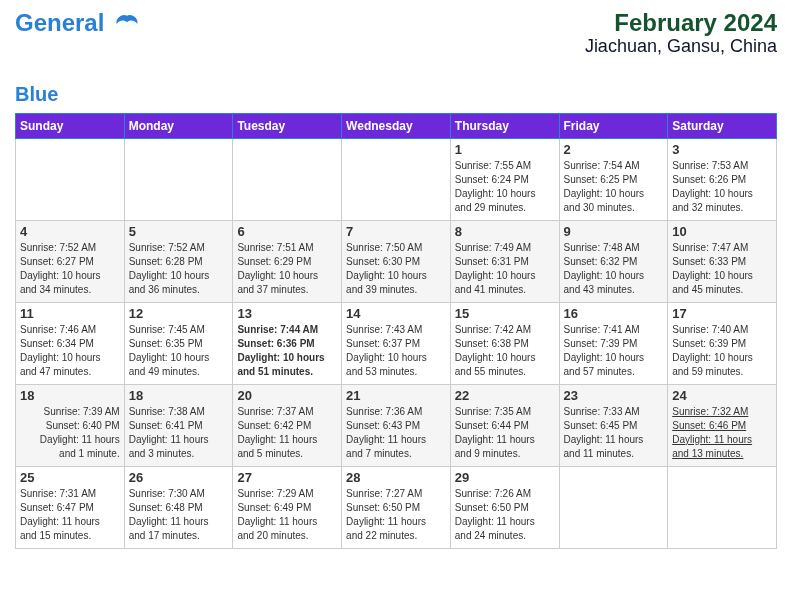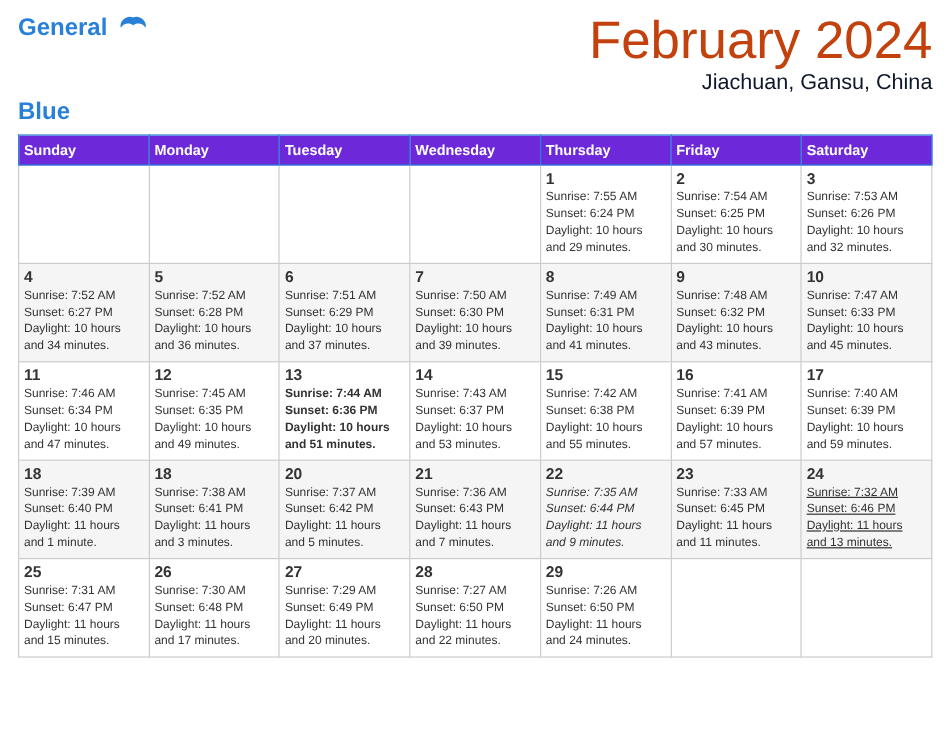--- a/index.html
+++ b/index.html
@@ -27,23 +27,23 @@
     }
     .logo-icon {
       width: 28px;
       height: 28px;
       margin-left: 2px;
     }
     .title-block {
       text-align: right;
     }
     .month-title {
-      font-size: 44px;
-      font-weight: normal;
-      color: #c2410c;
+      font-size: 24px;
+      font-weight: bold;
+      color: #14532d;
       line-height: 1.1;
     }
     .location {
       font-size: 18px;
       color: #0f172a;
     }
     table {
       width: 100%;
       border-collapse: collapse;
       table-layout: fixed;
@@ -81,21 +81,21 @@
     }
     .empty { background: #fff !important; }
   </style>
 </head>
 <body>
 
 <div class="page">
   <div class="header">
     <div class="logo">
       <div>
-        <div style="font-size:20px;font-weight:bold;color:#333;line-height:1.1;">
+        <div style="font-size:24px;font-weight:bold;color:#333;line-height:1.1;">
           <span style="color:#2980d9;">General</span>
           <svg class="logo-icon" viewBox="0 0 30 30" style="display:inline-block;vertical-align:middle;">
             <path d="M15 5 C20 2 28 8 26 14 C24 10 18 9 15 12 C12 9 6 10 4 14 C2 8 10 2 15 5Z" fill="#2980d9"></path>
           </svg>
         </div>
         <div style="font-size:20px;font-weight:bold;color:#2980d9;line-height:1.1;margin-top:44px;">Blue</div>
       </div>
     </div>
     <div class="title-block">
       <div class="month-title">February 2024</div>
@@ -226,36 +226,36 @@
           <td>
             <div class="day-num">15</div>
             <div class="day-info" style="white-space: pre-line;">Sunrise: 7:42 AM
 Sunset: 6:38 PM
 Daylight: 10 hours
 and 55 minutes.</div>
           </td>
           <td>
             <div class="day-num">16</div>
             <div class="day-info" style="white-space: pre-line;">Sunrise: 7:41 AM
-Sunset: 6:39 PM
+Sunset: 7:39 PM
 Daylight: 10 hours
 and 57 minutes.</div>
           </td>
           <td>
             <div class="day-num">17</div>
             <div class="day-info" style="white-space: pre-line;">Sunrise: 7:40 AM
 Sunset: 6:39 PM
 Daylight: 10 hours
 and 59 minutes.</div>
           </td>
         </tr>
         <tr>
           <td>
             <div class="day-num">18</div>
-            <div class="day-info" style="white-space: pre-line;">Sunrise: 7:39 AM
+            <div class="day-info" style="white-space: pre-line; text-align: right;">Sunrise: 7:39 AM
 Sunset: 6:40 PM
 Daylight: 11 hours
 and 1 minute.</div>
           </td>
           <td>
             <div class="day-num">18</div>
             <div class="day-info" style="white-space: pre-line;">Sunrise: 7:38 AM
 Sunset: 6:41 PM
 Daylight: 11 hours
 and 3 minutes.</div>
@@ -269,21 +269,21 @@
           </td>
           <td>
             <div class="day-num">21</div>
             <div class="day-info" style="white-space: pre-line;">Sunrise: 7:36 AM
 Sunset: 6:43 PM
 Daylight: 11 hours
 and 7 minutes.</div>
           </td>
           <td>
             <div class="day-num">22</div>
-            <div class="day-info" style="white-space: pre-line; font-style: italic;">Sunrise: 7:35 AM
+            <div class="day-info" style="white-space: pre-line;">Sunrise: 7:35 AM
 Sunset: 6:44 PM
 Daylight: 11 hours
 and 9 minutes.</div>
           </td>
           <td>
             <div class="day-num">23</div>
             <div class="day-info" style="white-space: pre-line;">Sunrise: 7:33 AM
 Sunset: 6:45 PM
 Daylight: 11 hours
 and 11 minutes.</div>

